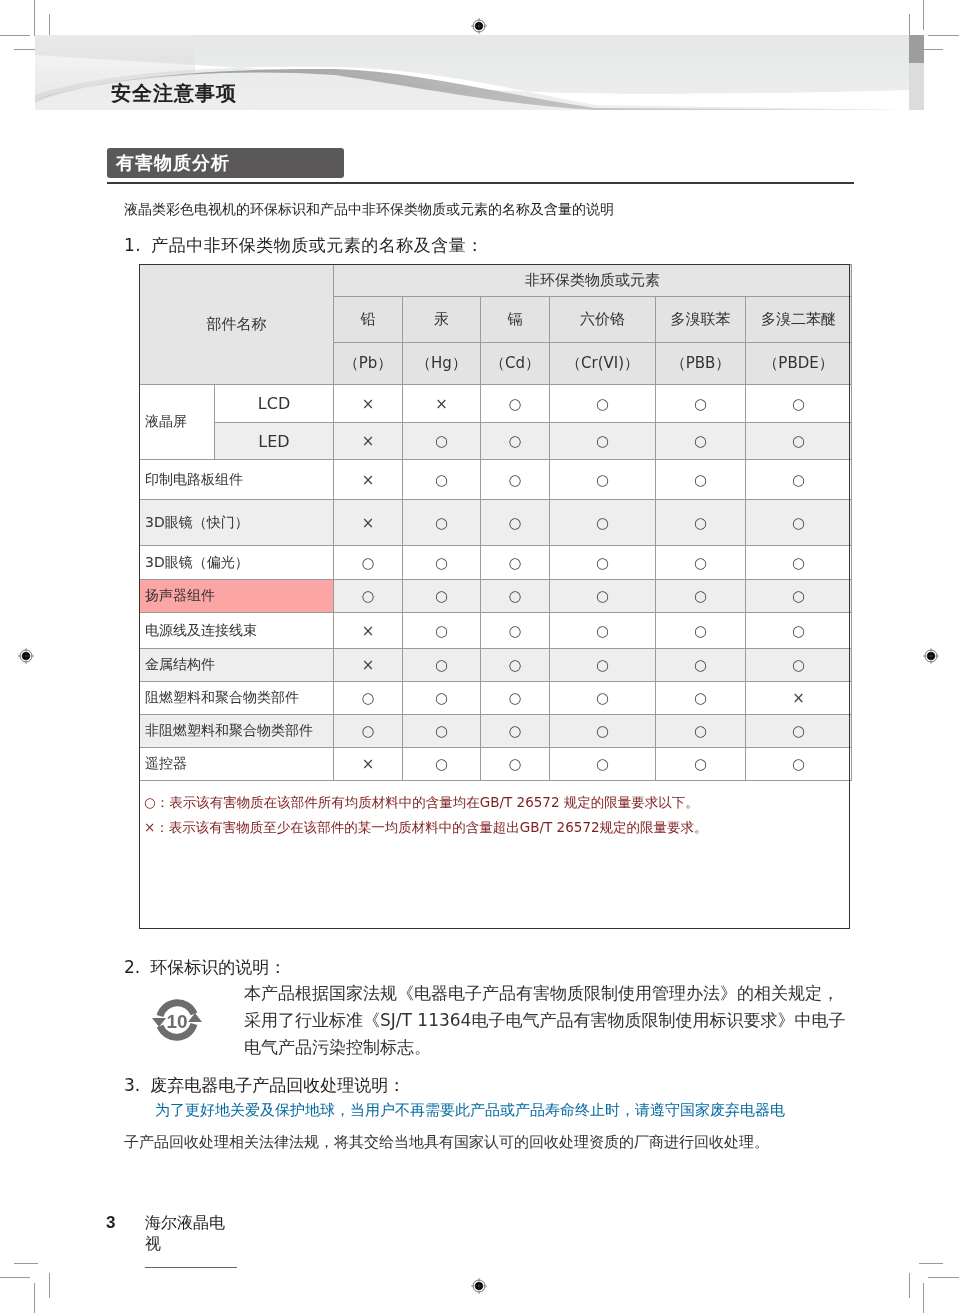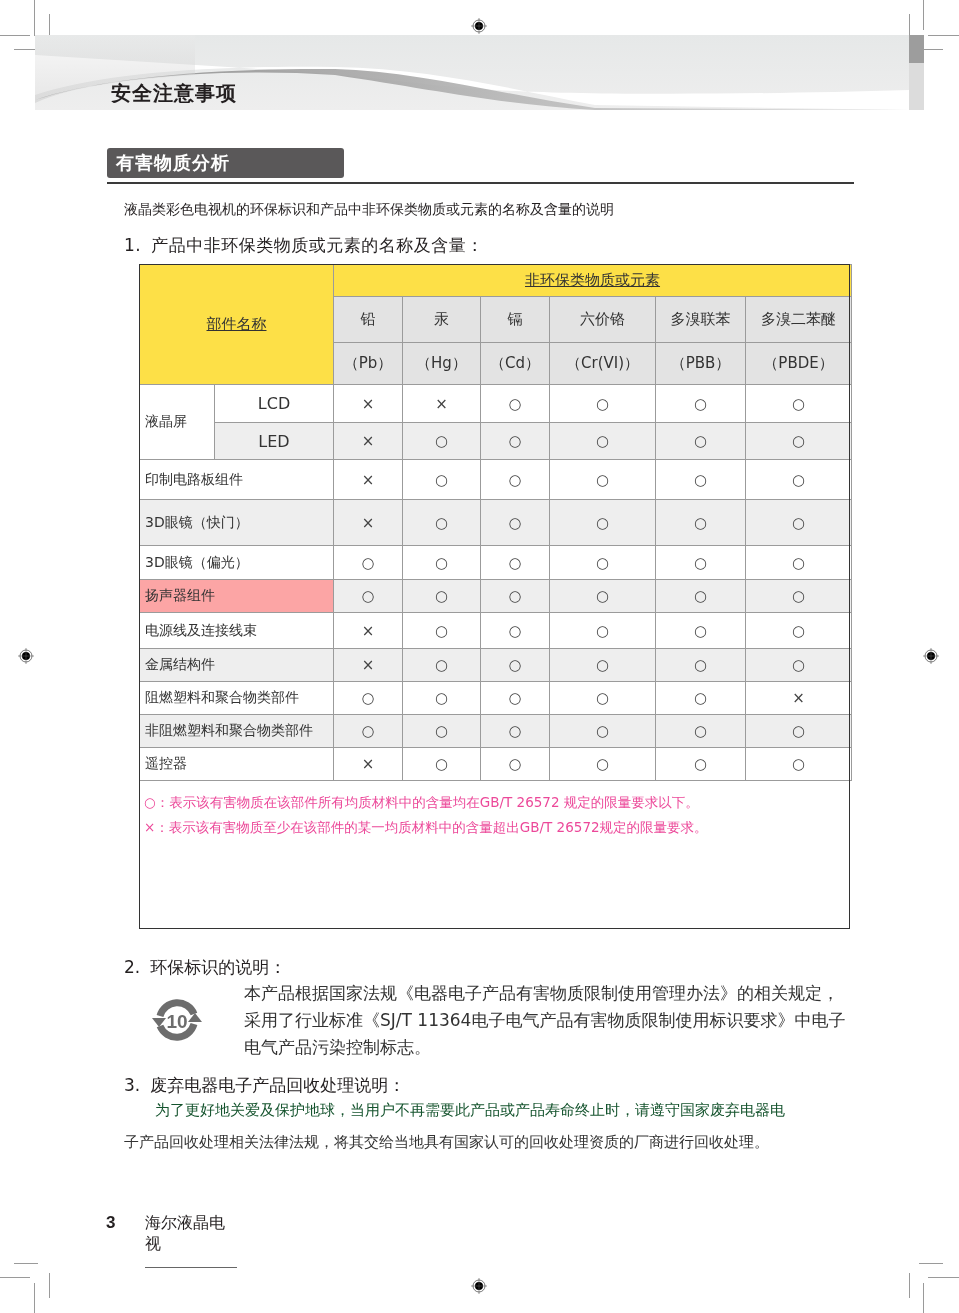--- a/index.html
+++ b/index.html
@@ -26,39 +26,39 @@
   .section-rule { position: absolute; left: 107px; top: 182px; width: 747px; height: 2px; background: #3a3a3a; }
 
   .intro { position: absolute; left: 124px; top: 201px; font-size: 14px; }
   .h1 { position: absolute; left: 124px; top: 234px; font-size: 17px; letter-spacing: 0.5px; }
   .h1 .num { margin-right: 10px; }
 
   
   .tbl { position: absolute; left: 139px; top: 264px; width: 712px; border-collapse: collapse;
          table-layout: fixed; font-size: 15px; color: #333; }
   .tbl td { border: 1px solid #9b9b9b; text-align: center; padding: 0; }
-  .tbl .hdr-dark { background: #fde047; text-decoration: underline; }
+  .tbl .hdr-dark { background: #e5e5e5; }
   .tbl .hdr-light { background: #e3e3e3; }
   .tbl .row-alt td { background: #eeeeee; }
   .tbl .name { text-align: left; padding-left: 5px; font-size: 14px; }
   .tbl .lcdname { background: #ffffff; }
   .tbl .mark { font-size: 15px; color: #444; }
   .tbl .dark-right { border-left: 1.5px solid #222; }
   .outer-frame { position: absolute; left: 139px; top: 264px; width: 711px; height: 665px;
                  border: 1px solid #333; pointer-events: none; box-sizing: border-box; }
-  .notes { position: absolute; left: 144px; top: 790px; width: 700px; font-size: 13.5px; line-height: 25px; color: #ec4899; }
+  .notes { position: absolute; left: 144px; top: 790px; width: 700px; font-size: 13.5px; line-height: 25px; color: #7f1d1d; }
 
   .h2 { position: absolute; left: 124px; top: 956px; font-size: 17px; }
   .h2 .num { margin-right: 10px; }
   .logo10 { position: absolute; left: 150px; top: 994px; width: 54px; height: 52px; }
   .p2 { position: absolute; left: 244px; top: 980px; width: 610px; font-size: 17px; line-height: 27px; color: #333; }
 
   .h3 { position: absolute; left: 124px; top: 1074px; font-size: 17px; }
   .h3 .num { margin-right: 10px; }
-  .p3a { position: absolute; left: 155px; top: 1101px; font-size: 15px; color: #14532d; }
+  .p3a { position: absolute; left: 155px; top: 1101px; font-size: 15px; color: #0369a1; }
   .p3b { position: absolute; left: 124px; top: 1133px; font-size: 15px; color: #333; }
 
   .footer-num { position: absolute; left: 106px; top: 1213px; font-size: 17px; font-weight: bold; font-family: "Liberation Sans", sans-serif; }
   .footer-brand { position: absolute; left: 145px; top: 1213px; font-size: 16px; padding-bottom: 12px; border-bottom: 1.5px solid #666; width: 92px; }
 </style>
 </head>
 <body>
 
 <div>
   <div class="mark-v" style="left:34px;top:0;height:36px;"></div>

